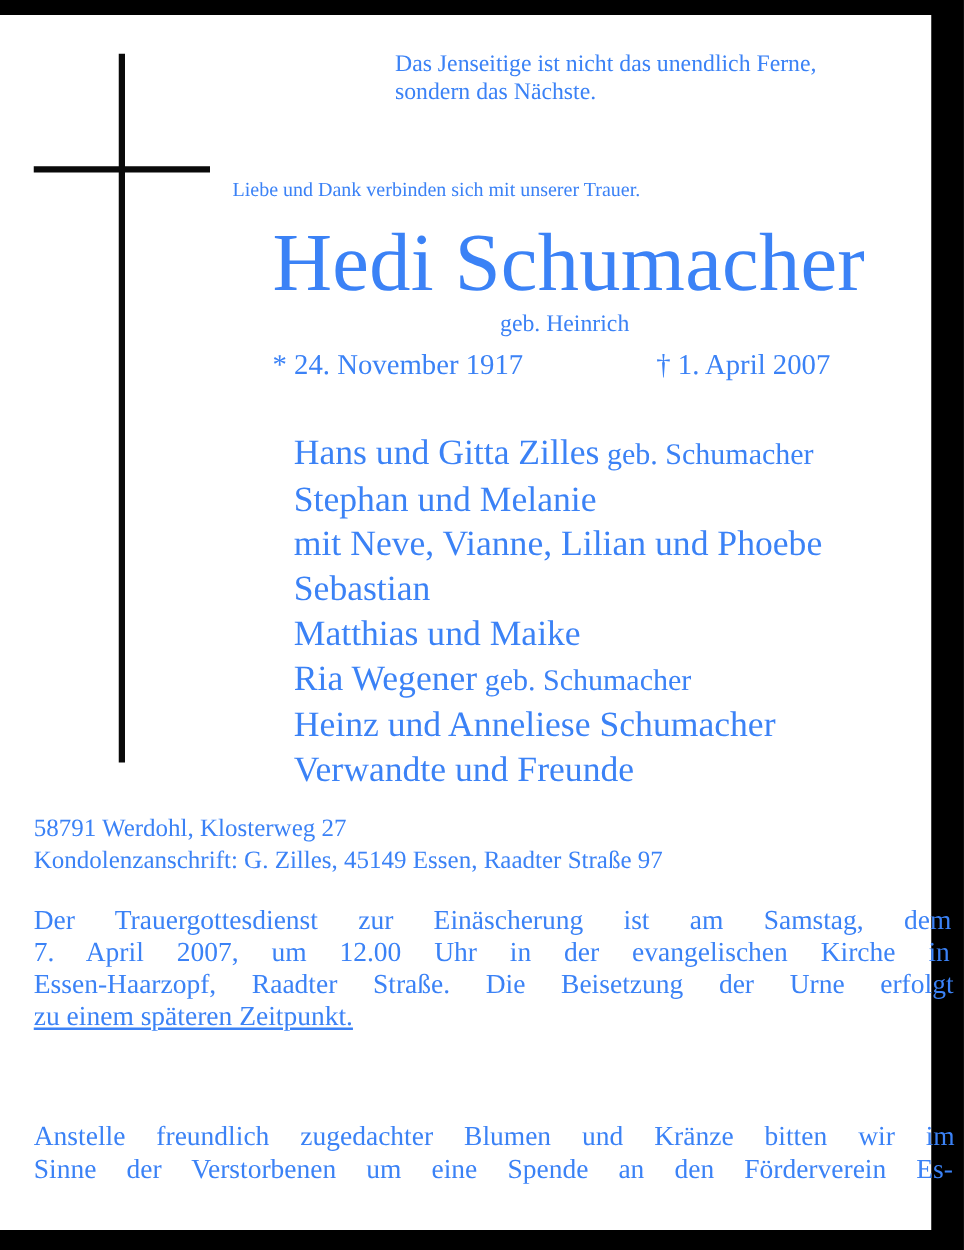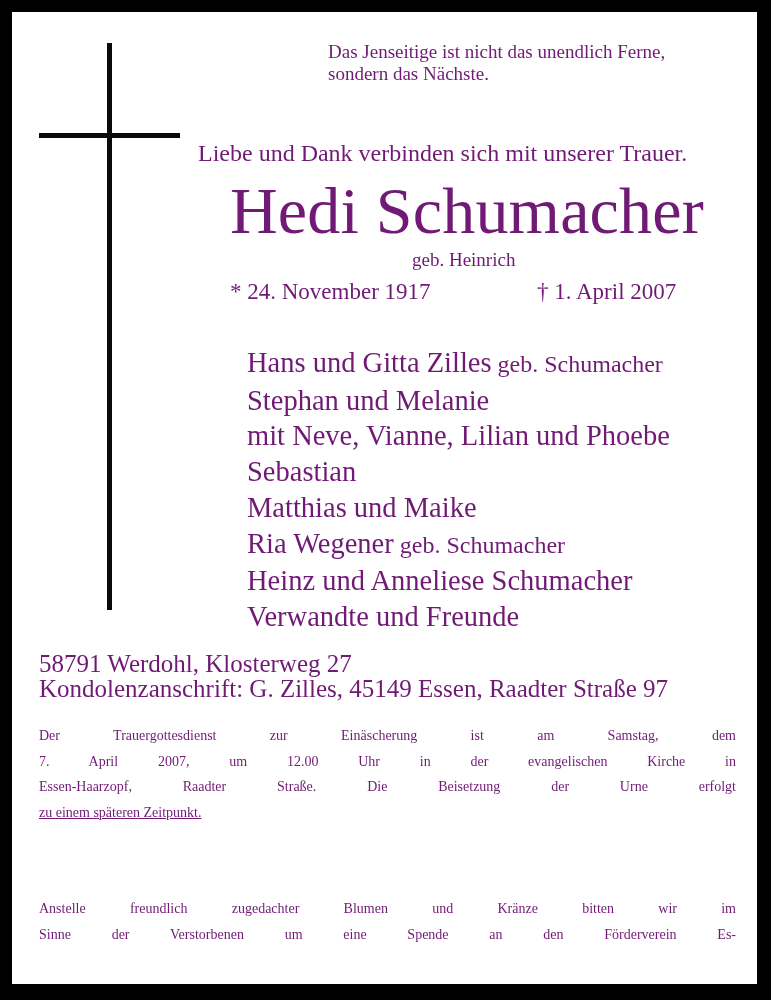--- a/index.html
+++ b/index.html
@@ -8,27 +8,27 @@
       background: #000;
     }
     body {
       width: 771px;
       height: 1000px;
       position: relative;
       overflow: hidden;
     }
     .frame {
       position: absolute;
-      left: 12px;
+      left: 0;
       top: 12px;
       width: 745px;
       height: 972px;
       background: #fff;
       font-family: "Liberation Serif", "DejaVu Serif", serif;
-      color: #701a75;
+      color: #3b82f6;
     }
     .cross-v {
       position: absolute;
       left: 95px;
       top: 31px;
       width: 5px;
       height: 567px;
       background: #0a0a0a;
     }
     .cross-h {
@@ -46,21 +46,21 @@
       width: 404px;
       font-size: 19px;
       line-height: 22px;
     }
     .quote .q-line { display: block; white-space: nowrap; }
     .quote .q-author { display: block; text-align: right; white-space: nowrap; }
     .thanks {
       position: absolute;
       left: 186px;
       top: 127px;
-      font-size: 24px;
+      font-size: 16px;
       line-height: 28px;
       white-space: nowrap;
     }
     .name {
       position: absolute;
       left: 218px;
       top: 168px;
       font-size: 66px;
       line-height: 62px;
       white-space: nowrap;
@@ -97,30 +97,30 @@
       top: 333px;
       font-size: 28.5px;
       line-height: 35.7px;
     }
     .family .row { white-space: nowrap; display: block; }
     .family .small { font-size: 24px; text-align: right; }
     .address {
       position: absolute;
       left: 27px;
       top: 639px;
-      font-size: 25px;
+      font-size: 20px;
       line-height: 25px;
       white-space: nowrap;
     }
     .address .a-line { display: block; }
     .para {
       position: absolute;
       left: 27px;
       width: 697px;
-      font-size: 14px;
+      font-size: 22px;
       line-height: 25.5px;
       text-align: justify;
     }
     .para .p-line {
       display: block;
       text-align: justify;
       text-align-last: justify;
       white-space: nowrap;
     }
     .para .p-line.last {

